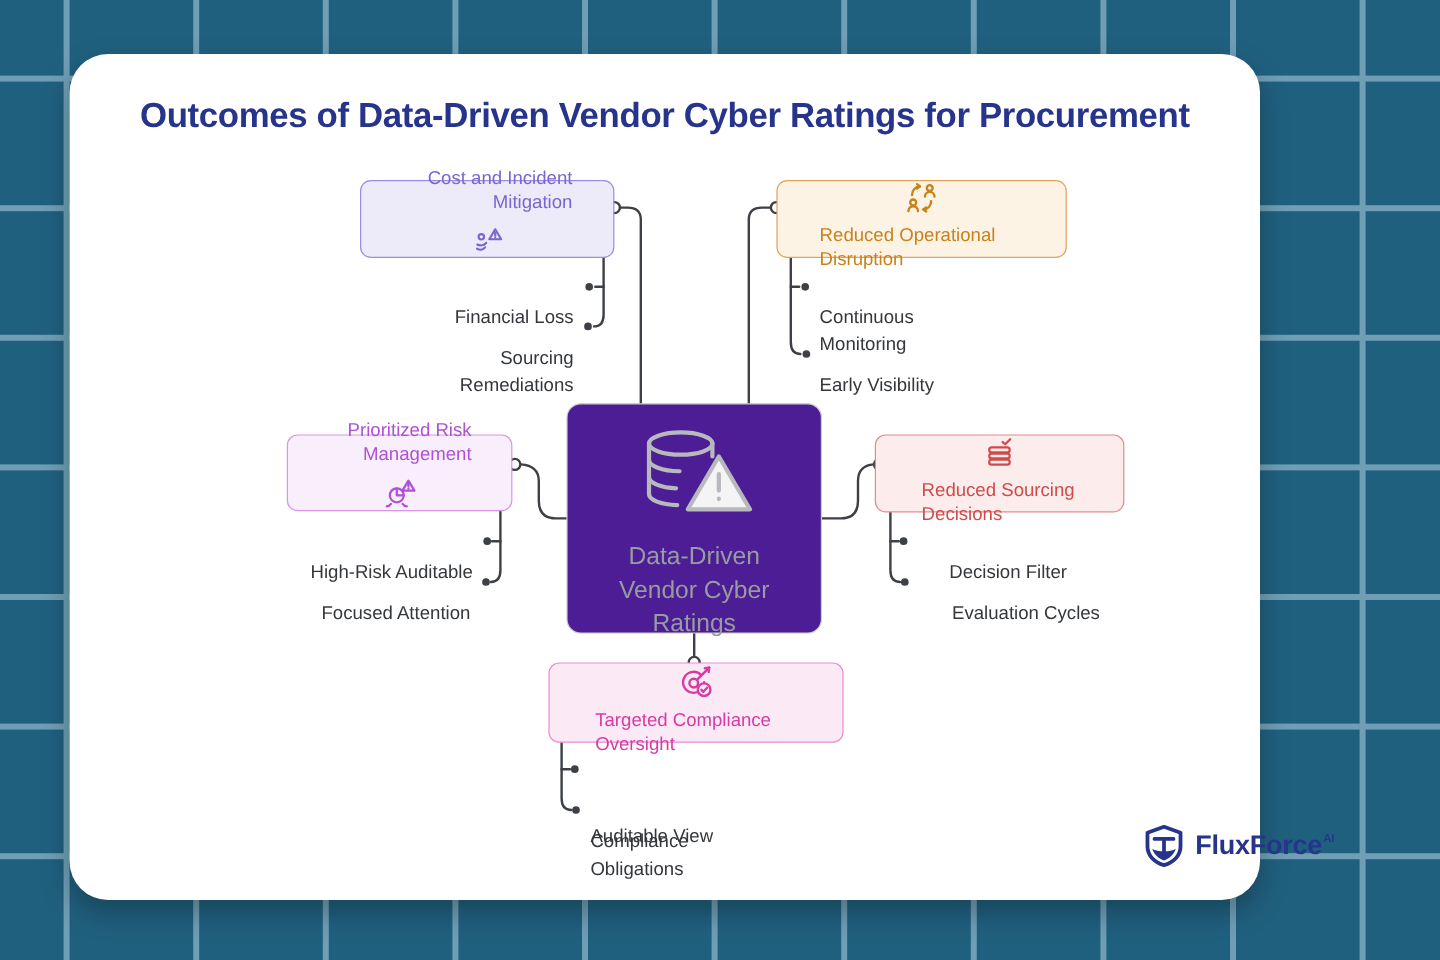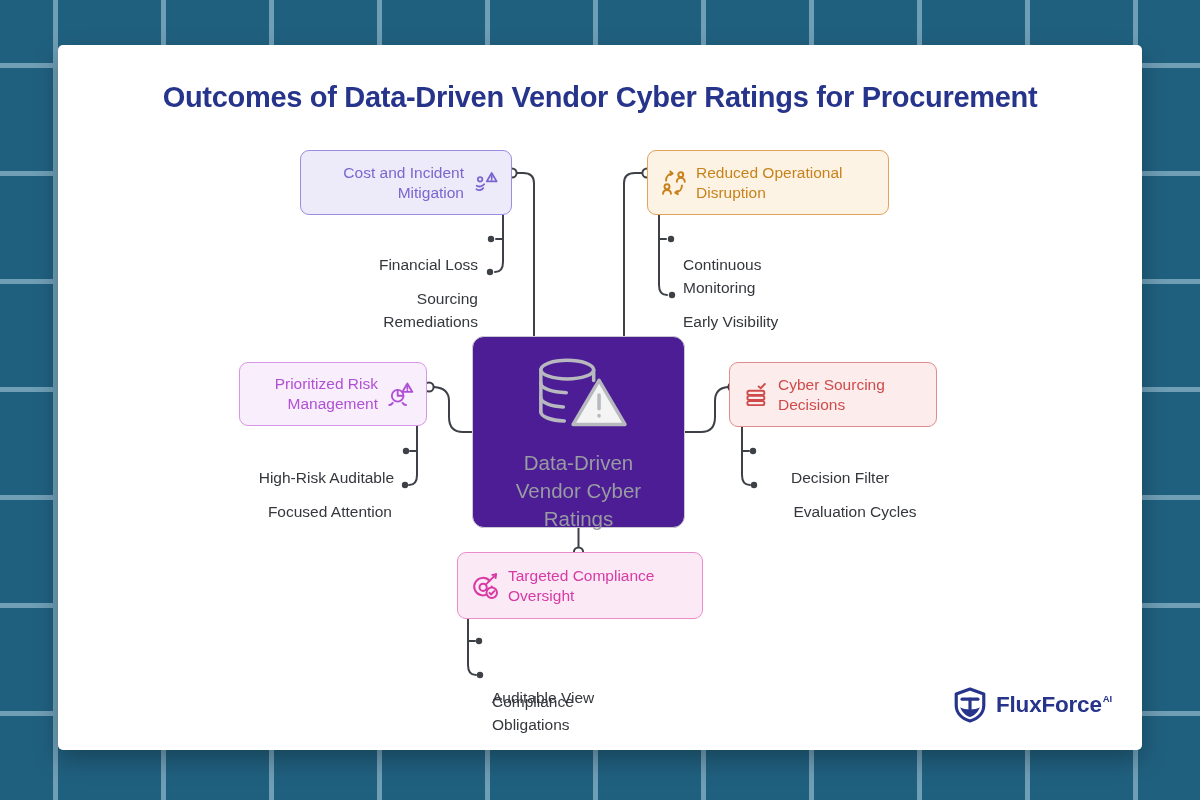--- a/index.html
+++ b/index.html
@@ -7,34 +7,34 @@
     width:1200px;height:800px;overflow:hidden;position:relative;
     font-family:"Liberation Sans", sans-serif;
     background-color:#20607f;
     background-image:
       linear-gradient(to right,#6f9eb5 5px,transparent 5px),
       linear-gradient(to bottom,#6f9eb5 5px,transparent 5px);
     background-size:108px 108px,108px 108px;
     background-position:53px 0,0 63px;
   }
   .card{
-    position:absolute;left:58px;top:45px;width:1084px;height:705px;
-    background:#ffffff;border-radius:5px;
+    position:absolute;left:58px;top:45px;width:992px;height:705px;
+    background:#ffffff;border-radius:32px;
     box-shadow:0 10px 24px rgba(0,0,0,.28);
   }
   .title{
     position:absolute;top:36px;left:0;width:100%;margin:0;
     text-align:center;font-size:29px;font-weight:800;letter-spacing:-.3px;
     color:#27348b;
   }
   .wires{position:absolute;left:0;top:0;pointer-events:none;}
   .bnode{
     position:absolute;box-sizing:border-box;display:flex;align-items:center;
     gap:8px;padding:0 12px;border-radius:9px;border:1.6px solid;
-    font-size:15.5px;line-height:20px;font-weight:500;
+    font-size:15.5px;line-height:20px;font-weight:500;flex-direction:column;
   }
   .bnode .btext{display:block;}
   .bnode.t-right{justify-content:flex-end;}
   .bnode.t-right .btext{text-align:right;}
   .purple {background:#edeafa;border-color:#9d8ce2;color:#7b66cf;}
   .orange {background:#fdf3e4;border-color:#e2a35c;color:#c8821c;}
   .magenta{background:#f9effc;border-color:#d795e8;color:#b050d4;}
   .red    {background:#fdecec;border-color:#e08c8c;color:#cf4b4b;}
   .pink   {background:#fce9f6;border-color:#ea8ecb;color:#d83aa4;}
   .bicon{flex:0 0 auto;display:flex;}
@@ -187,21 +187,21 @@
 
   <div class="bnode red" style="left:671px;top:317px;width:208px;height:65px;">
     <span class="bicon">
       <svg width="28" height="28" viewBox="0 0 24 24" fill="none" stroke="currentColor" stroke-width="1.6" stroke-linecap="round" stroke-linejoin="round">
         <rect x="4.6" y="8.4" width="14.6" height="3.5" rx="1.7"></rect>
         <rect x="4.6" y="12.8" width="14.6" height="3.5" rx="1.7"></rect>
         <rect x="4.6" y="17.2" width="14.6" height="3.5" rx="1.7"></rect>
         <path d="M14.2 4.6 L16 6.2 19.6 2.6"></path>
       </svg>
     </span>
-    <span class="btext" style="width:130px;">Cyber Sourcing Decisions</span>
+    <span class="btext" style="width:130px;">Reduced Sourcing Decisions</span>
   </div>
   <div class="sub" style="left:733px;top:395px;width:160px;">Decision Filter</div>
   <div class="sub" style="left:707px;top:429px;width:180px;text-align:center;">Evaluation Cycles</div>
 
   <div class="bnode pink" style="left:399px;top:507px;width:246px;height:67px;">
     <span class="bicon">
       <svg width="30" height="30" viewBox="0 0 24 24" fill="none" stroke="currentColor" stroke-width="1.6" stroke-linecap="round" stroke-linejoin="round">
         <path d="M15.6 7.8 A7 7 0 1 0 17.4 12.4"></path>
         <circle cx="10.5" cy="13" r="2.9"></circle>
         <path d="M20.8 2.7 L12.6 10.9"></path>

